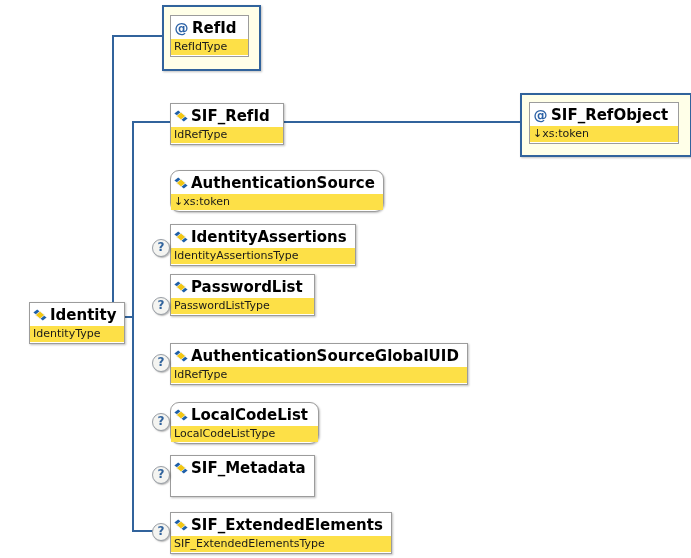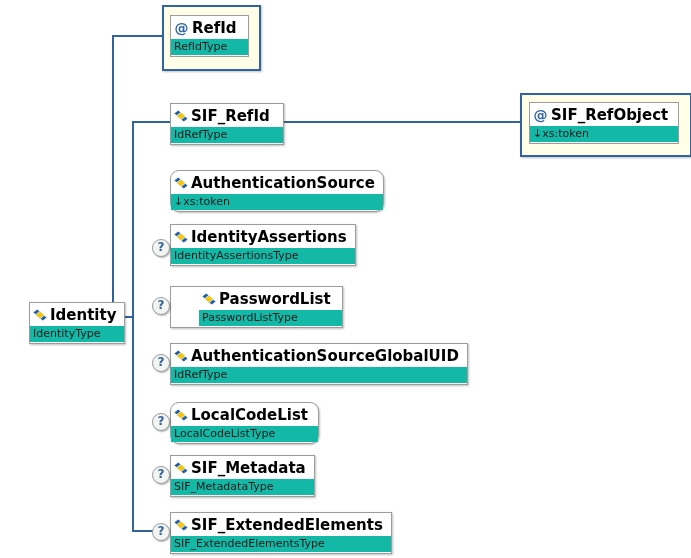--- a/index.html
+++ b/index.html
@@ -3,21 +3,21 @@
 <meta charset="utf-8">
 <style>
   html,body{margin:0;padding:0;background:#fff;}
   .canvas{position:relative;width:691px;height:558px;background:#ffffff;overflow:hidden;
           font-family:"DejaVu Sans","Liberation Sans",sans-serif;}
   .line{position:absolute;background:#31639C;}
   .node{position:absolute;min-height:40px;background:#ffffff;border:1px solid #9C9C9C;
         box-shadow:1px 1px 2px rgba(0,0,0,0.25);width:max-content;}
   .titlerow{display:flex;align-items:center;height:23px;padding:0 8px 0 3px;white-space:nowrap;}
   .titlerow .label{font-size:15px;font-weight:bold;color:#000;margin-left:3px;}
-  .typebar{height:16px;line-height:16px;background:#14b8a6;font-size:11px;color:#1A1A1A;
+  .typebar{height:16px;line-height:16px;background:#fde047;font-size:11px;color:#1A1A1A;
            padding:0 8px 0 3px;white-space:nowrap;}
   .el-icon{width:14px;height:12px;flex:0 0 14px;}
   .at-icon{color:#2C62A6;font-weight:bold;font-size:14px;line-height:14px;width:15px;text-align:center;flex:0 0 15px;}
   .attr-outer{position:absolute;background:#FFFFE8;border:2px solid #31639C;
               box-shadow:1px 1px 2px rgba(0,0,0,0.25);}
   .attr-outer .node{box-shadow:none;}
   .opt{position:absolute;width:16px;height:16px;border:1px solid #999FA6;border-radius:50%;
        background:#F4F4F1;color:#31639C;font-size:12px;font-weight:bold;text-align:center;
        line-height:15px;box-shadow:1px 1px 1.5px rgba(90,90,90,0.45);z-index:3;}
   .node,.attr-outer{z-index:2;}
@@ -98,21 +98,21 @@
         <polygon points="4.2,0.6 8,3.4 4.2,6.2 0.4,3.4" fill="#1E5FA8"></polygon>
         <polygon points="9.8,5.8 13.6,8.6 9.8,11.4 6,8.6" fill="#1E5FA8"></polygon>
         <polygon points="7,2.2 11.6,6 7,9.8 2.4,6" fill="#F2C714" stroke="#EDF2F8" stroke-width="0.8"></polygon>
       </svg>
       <span class="label">IdentityAssertions</span>
     </div>
     <div class="typebar">IdentityAssertionsType</div>
   </div>
 
   <div class="opt" style="left:152px;top:297px;">?</div>
-  <div class="node" style="left:170px;top:286px;min-width:143px;padding-left:28px;">
+  <div class="node" style="left:170px;top:274px;min-width:143px;">
     <div class="titlerow">
       <svg class="el-icon" viewBox="0 0 14 12">
         <polygon points="4.2,0.6 8,3.4 4.2,6.2 0.4,3.4" fill="#1E5FA8"></polygon>
         <polygon points="9.8,5.8 13.6,8.6 9.8,11.4 6,8.6" fill="#1E5FA8"></polygon>
         <polygon points="7,2.2 11.6,6 7,9.8 2.4,6" fill="#F2C714" stroke="#EDF2F8" stroke-width="0.8"></polygon>
       </svg>
       <span class="label">PasswordList</span>
     </div>
     <div class="typebar">PasswordListType</div>
   </div>
@@ -137,30 +137,29 @@
         <polygon points="4.2,0.6 8,3.4 4.2,6.2 0.4,3.4" fill="#1E5FA8"></polygon>
         <polygon points="9.8,5.8 13.6,8.6 9.8,11.4 6,8.6" fill="#1E5FA8"></polygon>
         <polygon points="7,2.2 11.6,6 7,9.8 2.4,6" fill="#F2C714" stroke="#EDF2F8" stroke-width="0.8"></polygon>
       </svg>
       <span class="label">LocalCodeList</span>
     </div>
     <div class="typebar">LocalCodeListType</div>
   </div>
 
   <div class="opt" style="left:152px;top:466px;">?</div>
-  <div class="node" style="left:170px;top:455px;min-width:140px;">
+  <div class="node" style="left:170px;top:455px;min-width:140px;text-align:center;">
     <div class="titlerow">
       <svg class="el-icon" viewBox="0 0 14 12">
         <polygon points="4.2,0.6 8,3.4 4.2,6.2 0.4,3.4" fill="#1E5FA8"></polygon>
         <polygon points="9.8,5.8 13.6,8.6 9.8,11.4 6,8.6" fill="#1E5FA8"></polygon>
         <polygon points="7,2.2 11.6,6 7,9.8 2.4,6" fill="#F2C714" stroke="#EDF2F8" stroke-width="0.8"></polygon>
       </svg>
       <span class="label">SIF_Metadata</span>
     </div>
-    <div class="typebar">SIF_MetadataType</div>
   </div>
 
   <div class="opt" style="left:152px;top:523px;">?</div>
   <div class="node" style="left:170px;top:512px;min-width:213px;">
     <div class="titlerow">
       <svg class="el-icon" viewBox="0 0 14 12">
         <polygon points="4.2,0.6 8,3.4 4.2,6.2 0.4,3.4" fill="#1E5FA8"></polygon>
         <polygon points="9.8,5.8 13.6,8.6 9.8,11.4 6,8.6" fill="#1E5FA8"></polygon>
         <polygon points="7,2.2 11.6,6 7,9.8 2.4,6" fill="#F2C714" stroke="#EDF2F8" stroke-width="0.8"></polygon>
       </svg>

